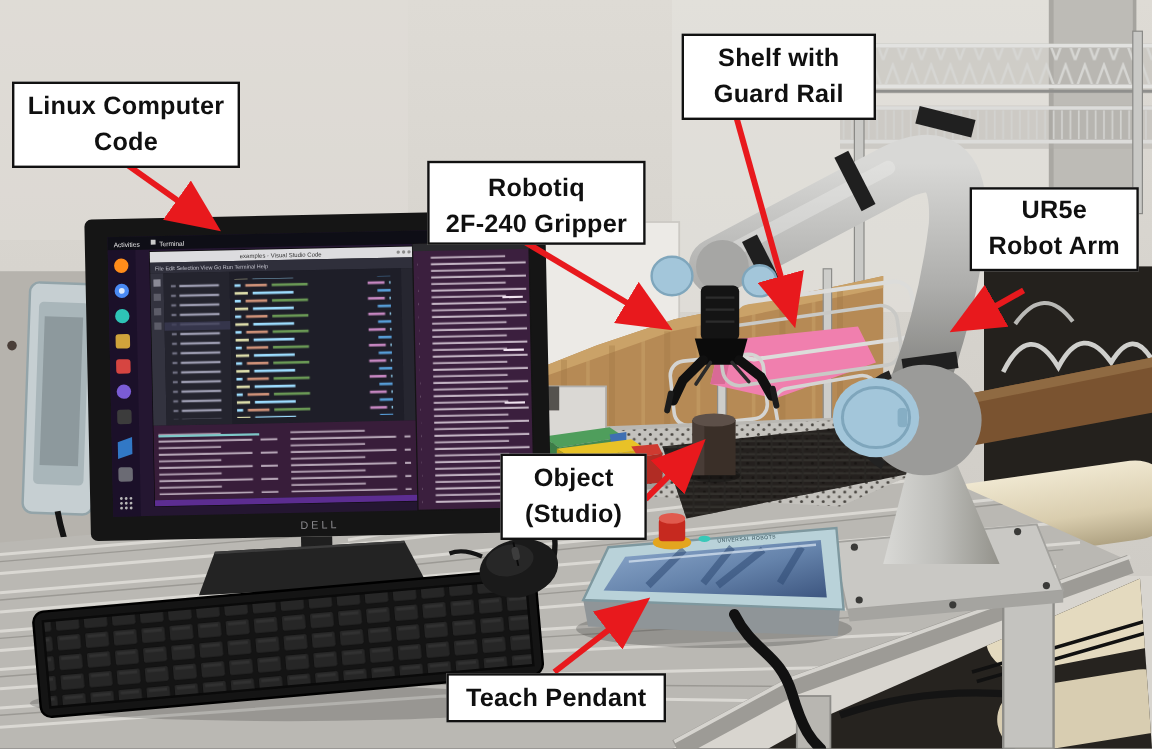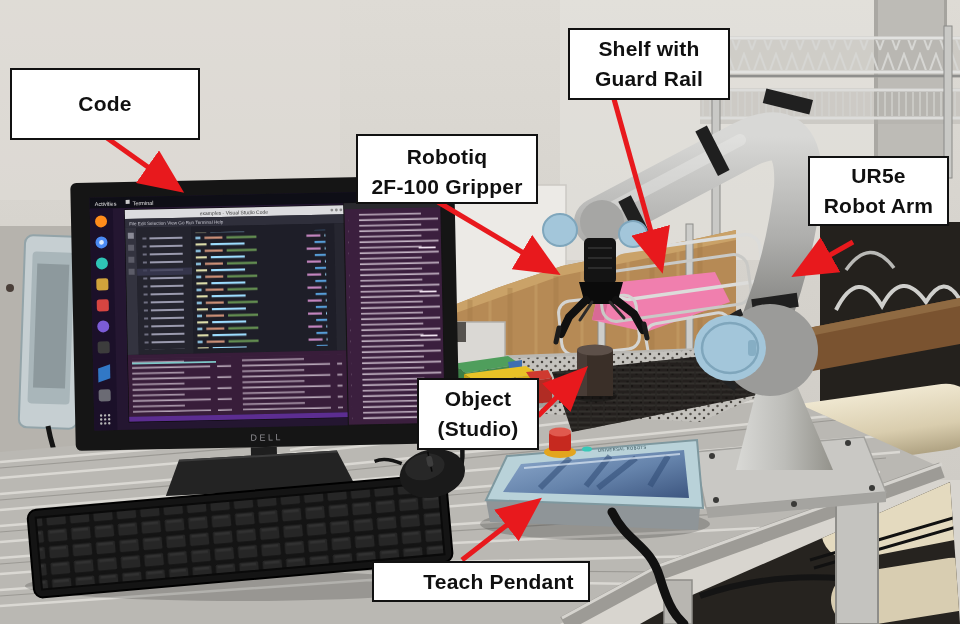--- a/index.html
+++ b/index.html
@@ -394,35 +394,36 @@
     <line x1="107" y1="138" x2="176" y2="187"></line>
     <line x1="614" y1="99" x2="660" y2="264"></line>
     <line x1="438" y1="202" x2="552" y2="270"></line>
     <line x1="853" y1="242" x2="800" y2="272"></line>
     <line x1="538" y1="416" x2="581" y2="373"></line>
     <line x1="462" y1="560" x2="534" y2="504"></line>
   </g>
 </svg>
 
 <div class="callout" style="left:10px;top:68px;width:186px;height:68px;">
+  <span>Linux Computer</span>
   <span>Code</span>
 </div>
 <div class="callout" style="left:568px;top:28px;width:158px;height:68px;">
   <span>Shelf with</span>
   <span>Guard Rail</span>
 </div>
 <div class="callout" style="left:356px;top:134px;width:178px;height:66px;justify-content:flex-end;">
   <span>Robotiq</span>
-  <span>2F-100 Gripper</span>
+  <span>2F-240 Gripper</span>
 </div>
 <div class="callout" style="left:808px;top:156px;width:137px;height:66px;">
   <span>UR5e</span>
   <span>Robot Arm</span>
 </div>
 <div class="callout" style="left:417px;top:378px;width:118px;height:68px;">
   <span>Object</span>
   <span>(Studio)</span>
 </div>
-<div class="callout" style="left:372px;top:561px;width:179px;height:37px;padding-left:35px;">
+<div class="callout" style="left:372px;top:561px;width:179px;height:37px;">
   <span>Teach Pendant</span>
 </div>
 
 </div>
 
 </body></html>

